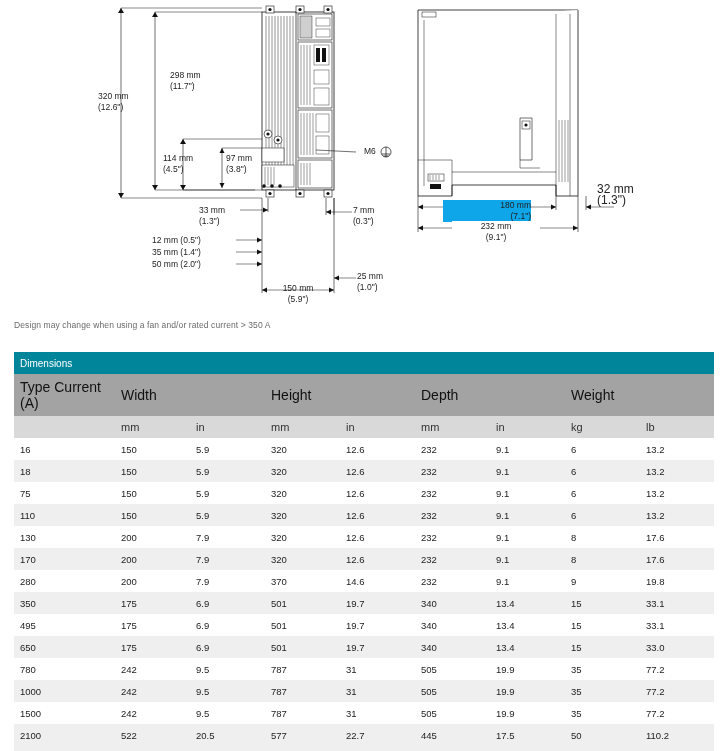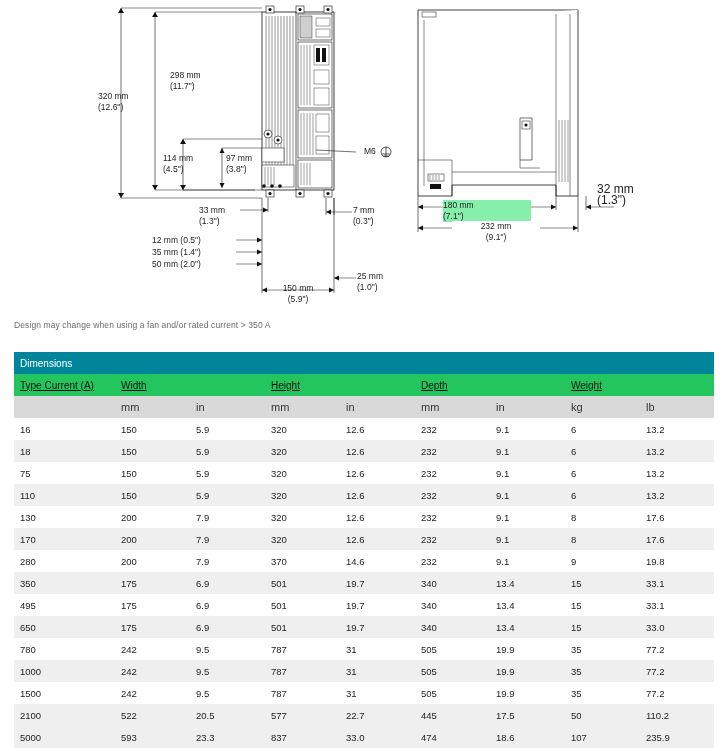--- a/index.html
+++ b/index.html
@@ -51,26 +51,25 @@
     vertical-align: middle;
   }
   .hdr-title td {
     background: #00859b;
     color: #ffffff;
     font-weight: bold;
     font-size: 10px;
     height: 23px;
   }
   .hdr-group td {
-    background: #22c55e;
+    background: #a3a3a3;
     color: #111;
     font-weight: bold;
-    font-size: 10px;
+    font-size: 14px;
     border-bottom: 1px solid #d9d9d9;
-    text-decoration: underline;
   }
   .hdr-units td {
     background: #d9d9d9;
     color: #333;
     font-weight: bold;
     font-size: 11px;
   }
   tr.row-alt td { background: #efefef; }
   tr.row-plain td { background: #ffffff; }
 </style>
@@ -301,21 +300,21 @@
     <div style="position:absolute;left:357px;top:271px;font-size:8.5px;line-height:11px;">
       <span>25 mm</span><br>
       <span>(1.0")</span>
     </div>
     <div style="position:absolute;left:255px;top:283px;font-size:8.5px;line-height:11px;text-align:center;width:86px;">
       <span>150 mm</span><br>
       <span>(5.9")</span>
     </div>
     <div style="position:absolute;left:364px;top:146px;font-size:8.5px;"><span>M6</span></div>
 
-    <div style="position:absolute;left:443px;top:200px;font-size:8.5px;line-height:11px;text-align:left;width:88px;background:#86efac;">
+    <div style="position:absolute;left:443px;top:200px;font-size:8.5px;line-height:11px;text-align:right;width:88px;background:#0ea5e9;">
       <span>180 mm</span><br>
       <span>(7.1")</span>
     </div>
     <div style="position:absolute;left:452px;top:221px;font-size:8.5px;line-height:11px;text-align:center;width:88px;background:#fff;">
       <span>232 mm</span><br>
       <span>(9.1")</span>
     </div>
     <div style="position:absolute;left:597px;top:184px;font-size:12px;line-height:11px;">
       <span>32 mm</span><br>
       <span>(1.3")</span>

